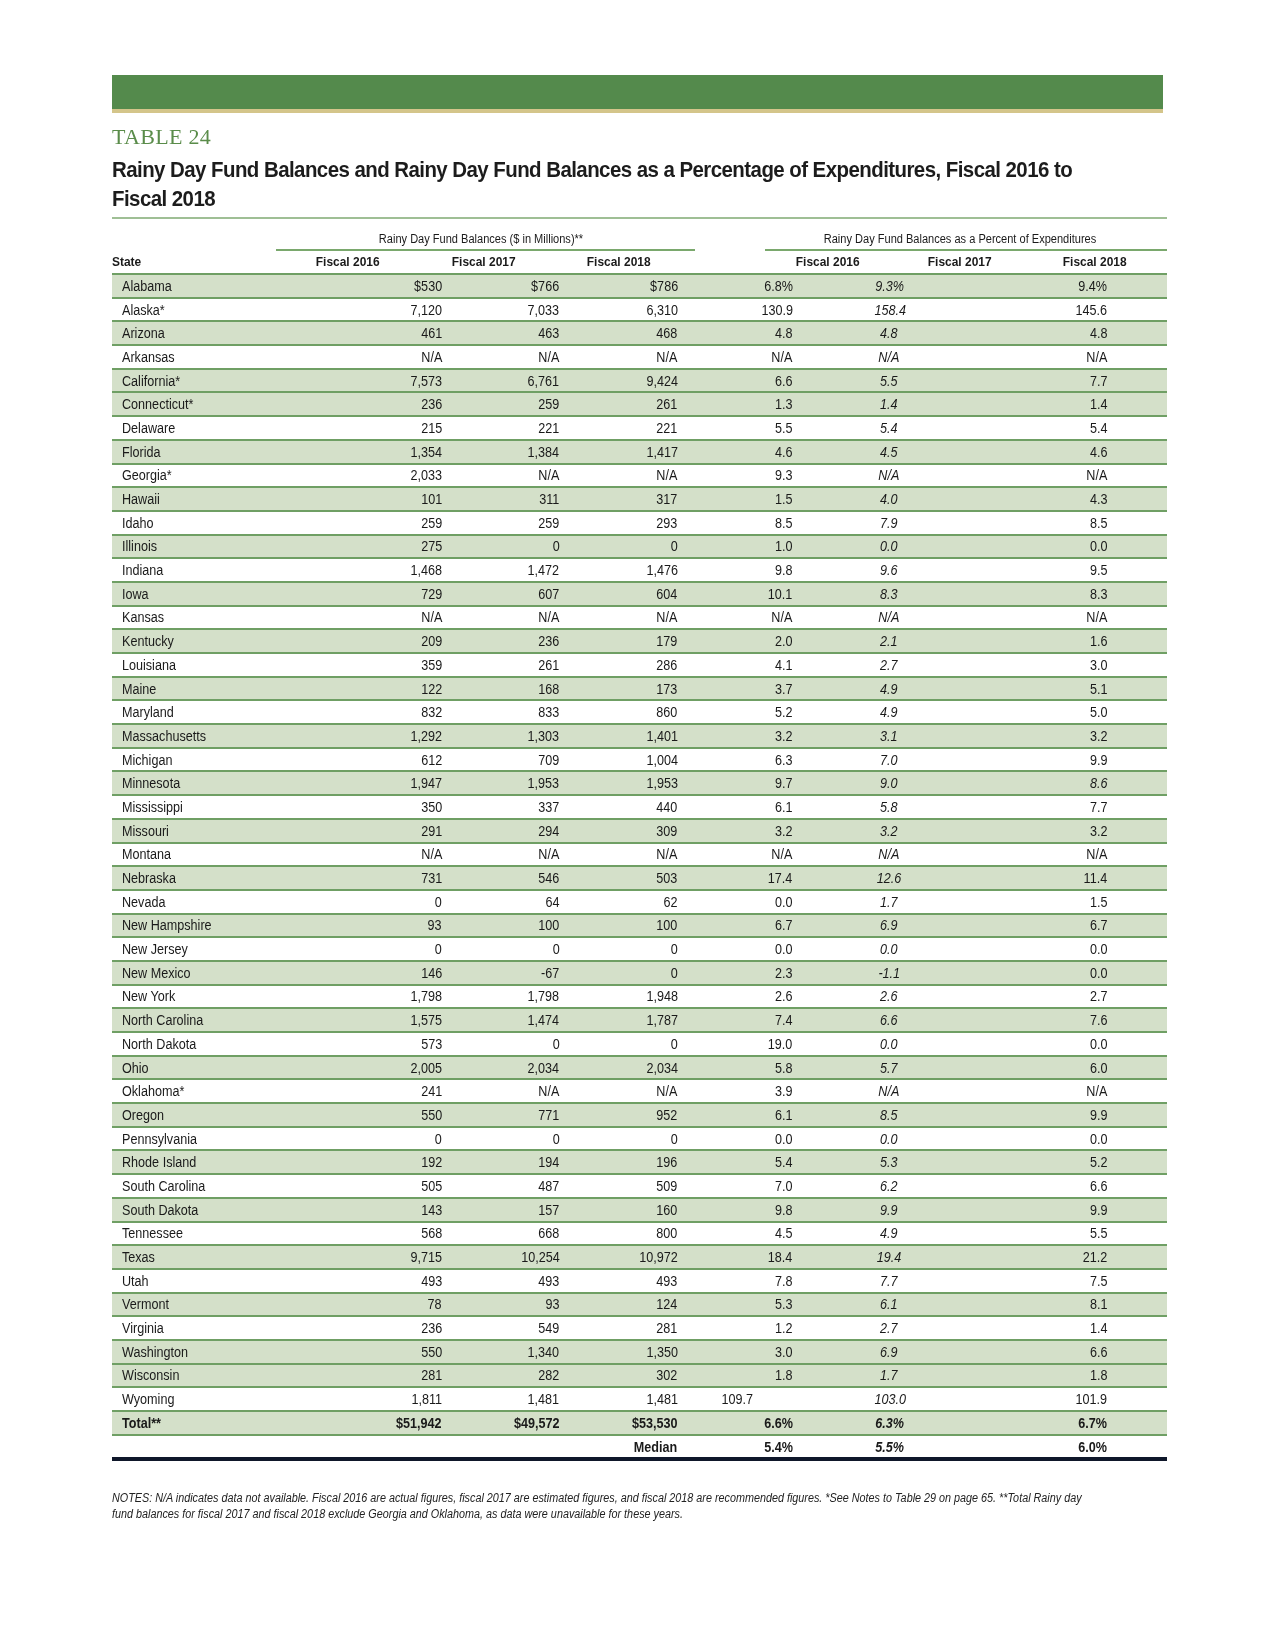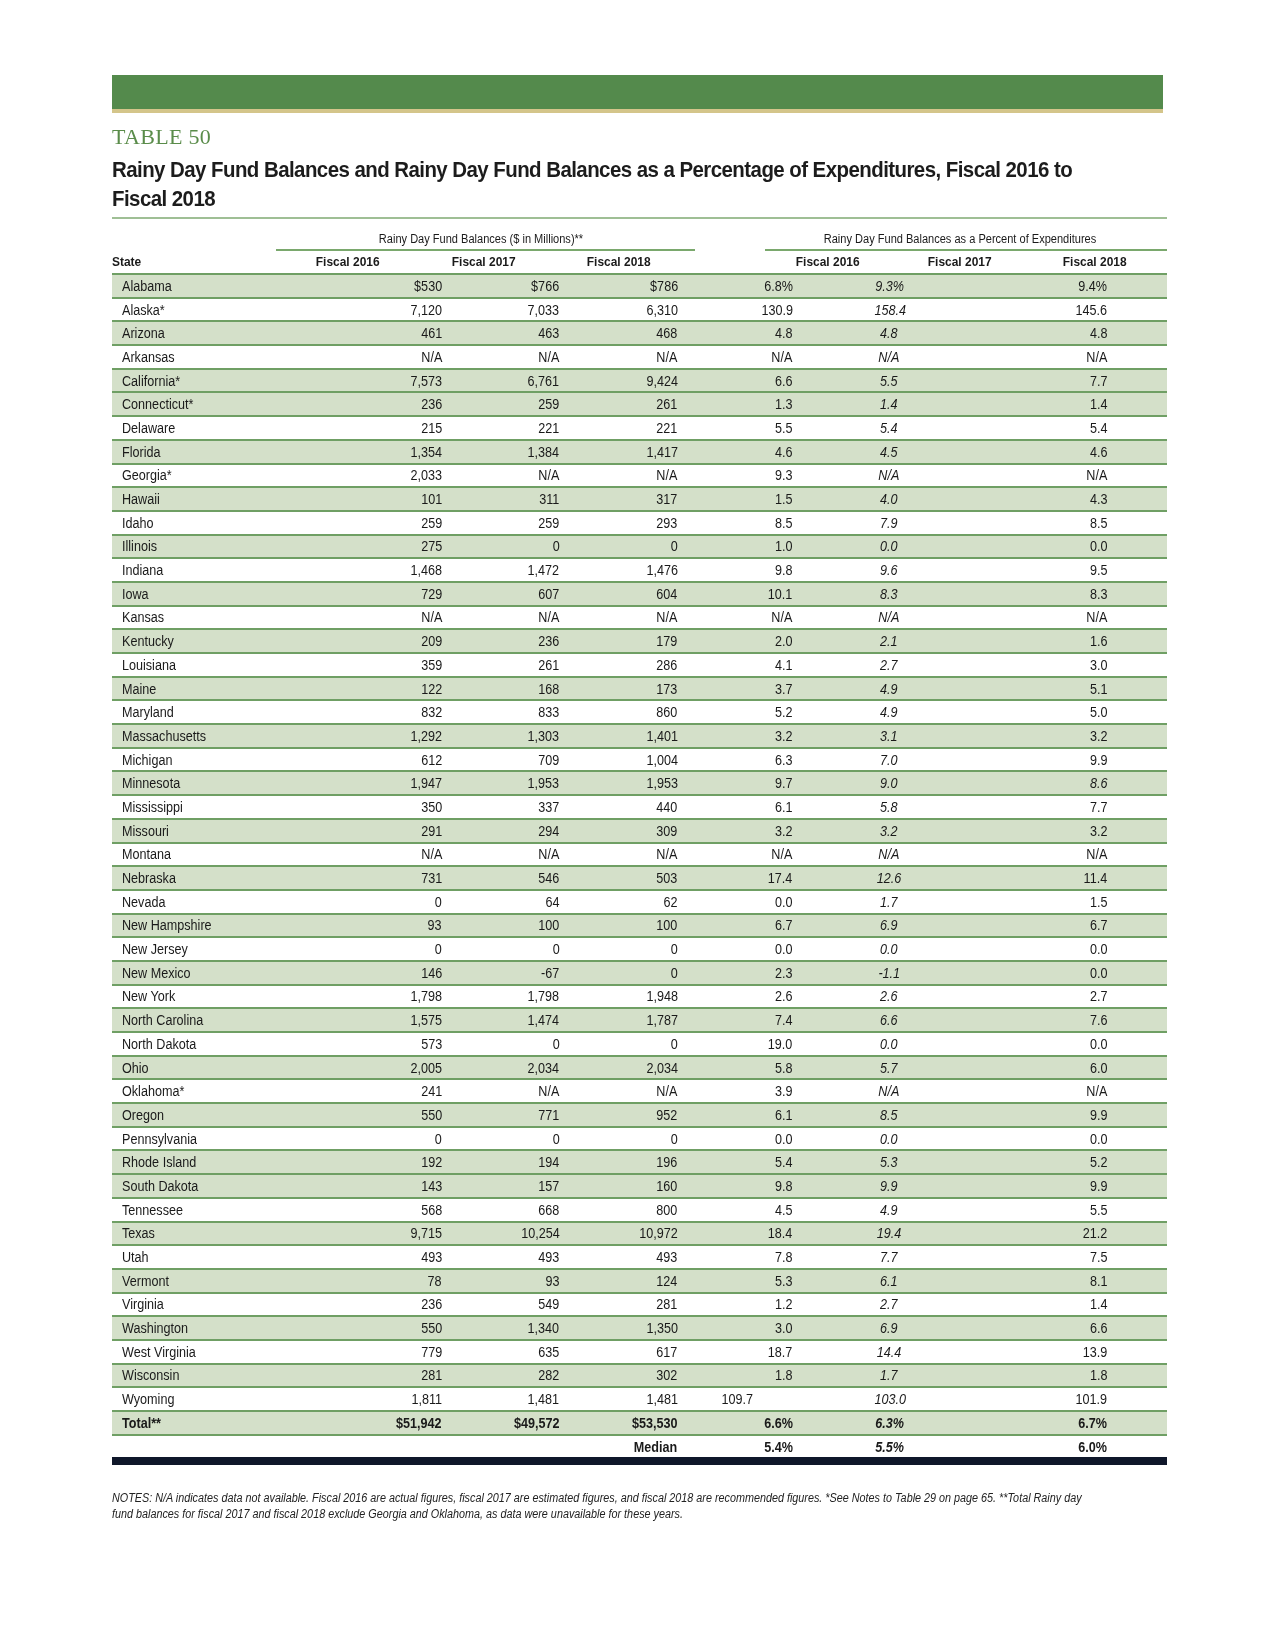--- a/index.html
+++ b/index.html
@@ -31,31 +31,31 @@
   td.num { text-align: right; }
   td.c1 { width: 197px; padding-right: 0; }
   td.c2 { width: 130px; }
   td.c3 { width: 131px; }
   td.p1 { width: 130px; text-align: right; padding-right: 0; }
   td.p2 { width: 130px; text-align: center; font-style: italic; }
   td.p3 { width: 140px; text-align: right; }
   .inner { display: inline-block; transform: scaleX(0.9); transform-origin: right center; }
   .inner-l { display: inline-block; transform: scaleX(0.9); transform-origin: left center; }
   tr.total td { font-weight: bold; }
-  tr.median td { background: #ffffff; font-weight: bold; border-bottom: 8px solid #0f172a; }
+  tr.median td { background: #ffffff; font-weight: bold; border-bottom: 4px solid #0f172a; }
   .notes { position: absolute; left: 112px; top: 1490px; width: 1080px; font-size: 12px; font-style: italic;
            line-height: 16px; transform: scaleX(0.9); transform-origin: left top; color: #222; }
 </style>
 </head>
 <body>
 
 <div class="banner"></div>
 <div class="banner-rule"></div>
 
-<div class="table-num">TABLE 50</div>
+<div class="table-num">TABLE 24</div>
 <div class="title">Rainy Day Fund Balances and Rainy Day Fund Balances as a Percentage of Expenditures, Fiscal 2016 to Fiscal 2018</div>
 <div class="title-rule"></div>
 
 <div class="grp-label" style="left:276px;width:410px;">Rainy Day Fund Balances ($ in Millions)**</div>
 <div class="grp-line" style="left:276px;width:419px;"></div>
 <div class="grp-label" style="left:770px;width:380px;">Rainy Day Fund Balances as a Percent of Expenditures</div>
 <div class="grp-line" style="left:765px;width:402px;"></div>
 
 <div class="col-head" style="left:112px;transform-origin:left top;">State</div>
 <div class="col-head" style="left:313px;">Fiscal 2016</div>
@@ -402,20 +402,29 @@
       </tr>
       <tr class="shaded">
         <td class="state"><span class="inner-l">Rhode Island</span></td>
         <td class="num c1"><span class="inner">192</span></td>
         <td class="num c2"><span class="inner">194</span></td>
         <td class="num c3"><span class="inner">196</span></td>
         <td class="p1" style="padding-right: 38px;"><span class="inner">5.4</span></td>
         <td class="p2" style="padding-right: 38px;"><span class="inner">5.3</span></td>
         <td class="p3" style="padding-right: 60px;"><span class="inner">5.2</span></td>
       </tr>
+      <tr>
+        <td class="state"><span class="inner-l">South Carolina</span></td>
+        <td class="num c1"><span class="inner">505</span></td>
+        <td class="num c2"><span class="inner">487</span></td>
+        <td class="num c3"><span class="inner">509</span></td>
+        <td class="p1" style="padding-right: 38px;"><span class="inner">7.0</span></td>
+        <td class="p2" style="padding-right: 38px;"><span class="inner">6.2</span></td>
+        <td class="p3" style="padding-right: 60px;"><span class="inner">6.6</span></td>
+      </tr>
       <tr class="shaded">
         <td class="state"><span class="inner-l">South Dakota</span></td>
         <td class="num c1"><span class="inner">143</span></td>
         <td class="num c2"><span class="inner">157</span></td>
         <td class="num c3"><span class="inner">160</span></td>
         <td class="p1" style="padding-right: 38px;"><span class="inner">9.8</span></td>
         <td class="p2" style="padding-right: 38px;"><span class="inner">9.9</span></td>
         <td class="p3" style="padding-right: 60px;"><span class="inner">9.9</span></td>
       </tr>
       <tr>
@@ -464,29 +473,20 @@
         <td class="p3" style="padding-right: 60px;"><span class="inner">1.4</span></td>
       </tr>
       <tr class="shaded">
         <td class="state"><span class="inner-l">Washington</span></td>
         <td class="num c1"><span class="inner">550</span></td>
         <td class="num c2"><span class="inner">1,340</span></td>
         <td class="num c3"><span class="inner">1,350</span></td>
         <td class="p1" style="padding-right: 38px;"><span class="inner">3.0</span></td>
         <td class="p2" style="padding-right: 38px;"><span class="inner">6.9</span></td>
         <td class="p3" style="padding-right: 60px;"><span class="inner">6.6</span></td>
-      </tr>
-      <tr>
-        <td class="state"><span class="inner-l">West Virginia</span></td>
-        <td class="num c1"><span class="inner">779</span></td>
-        <td class="num c2"><span class="inner">635</span></td>
-        <td class="num c3"><span class="inner">617</span></td>
-        <td class="p1" style="padding-right: 38px;"><span class="inner">18.7</span></td>
-        <td class="p2" style="padding-right: 38px;"><span class="inner">14.4</span></td>
-        <td class="p3" style="padding-right: 60px;"><span class="inner">13.9</span></td>
       </tr>
       <tr class="shaded">
         <td class="state"><span class="inner-l">Wisconsin</span></td>
         <td class="num c1"><span class="inner">281</span></td>
         <td class="num c2"><span class="inner">282</span></td>
         <td class="num c3"><span class="inner">302</span></td>
         <td class="p1" style="padding-right: 38px;"><span class="inner">1.8</span></td>
         <td class="p2" style="padding-right: 38px;"><span class="inner">1.7</span></td>
         <td class="p3" style="padding-right: 60px;"><span class="inner">1.8</span></td>
       </tr>

